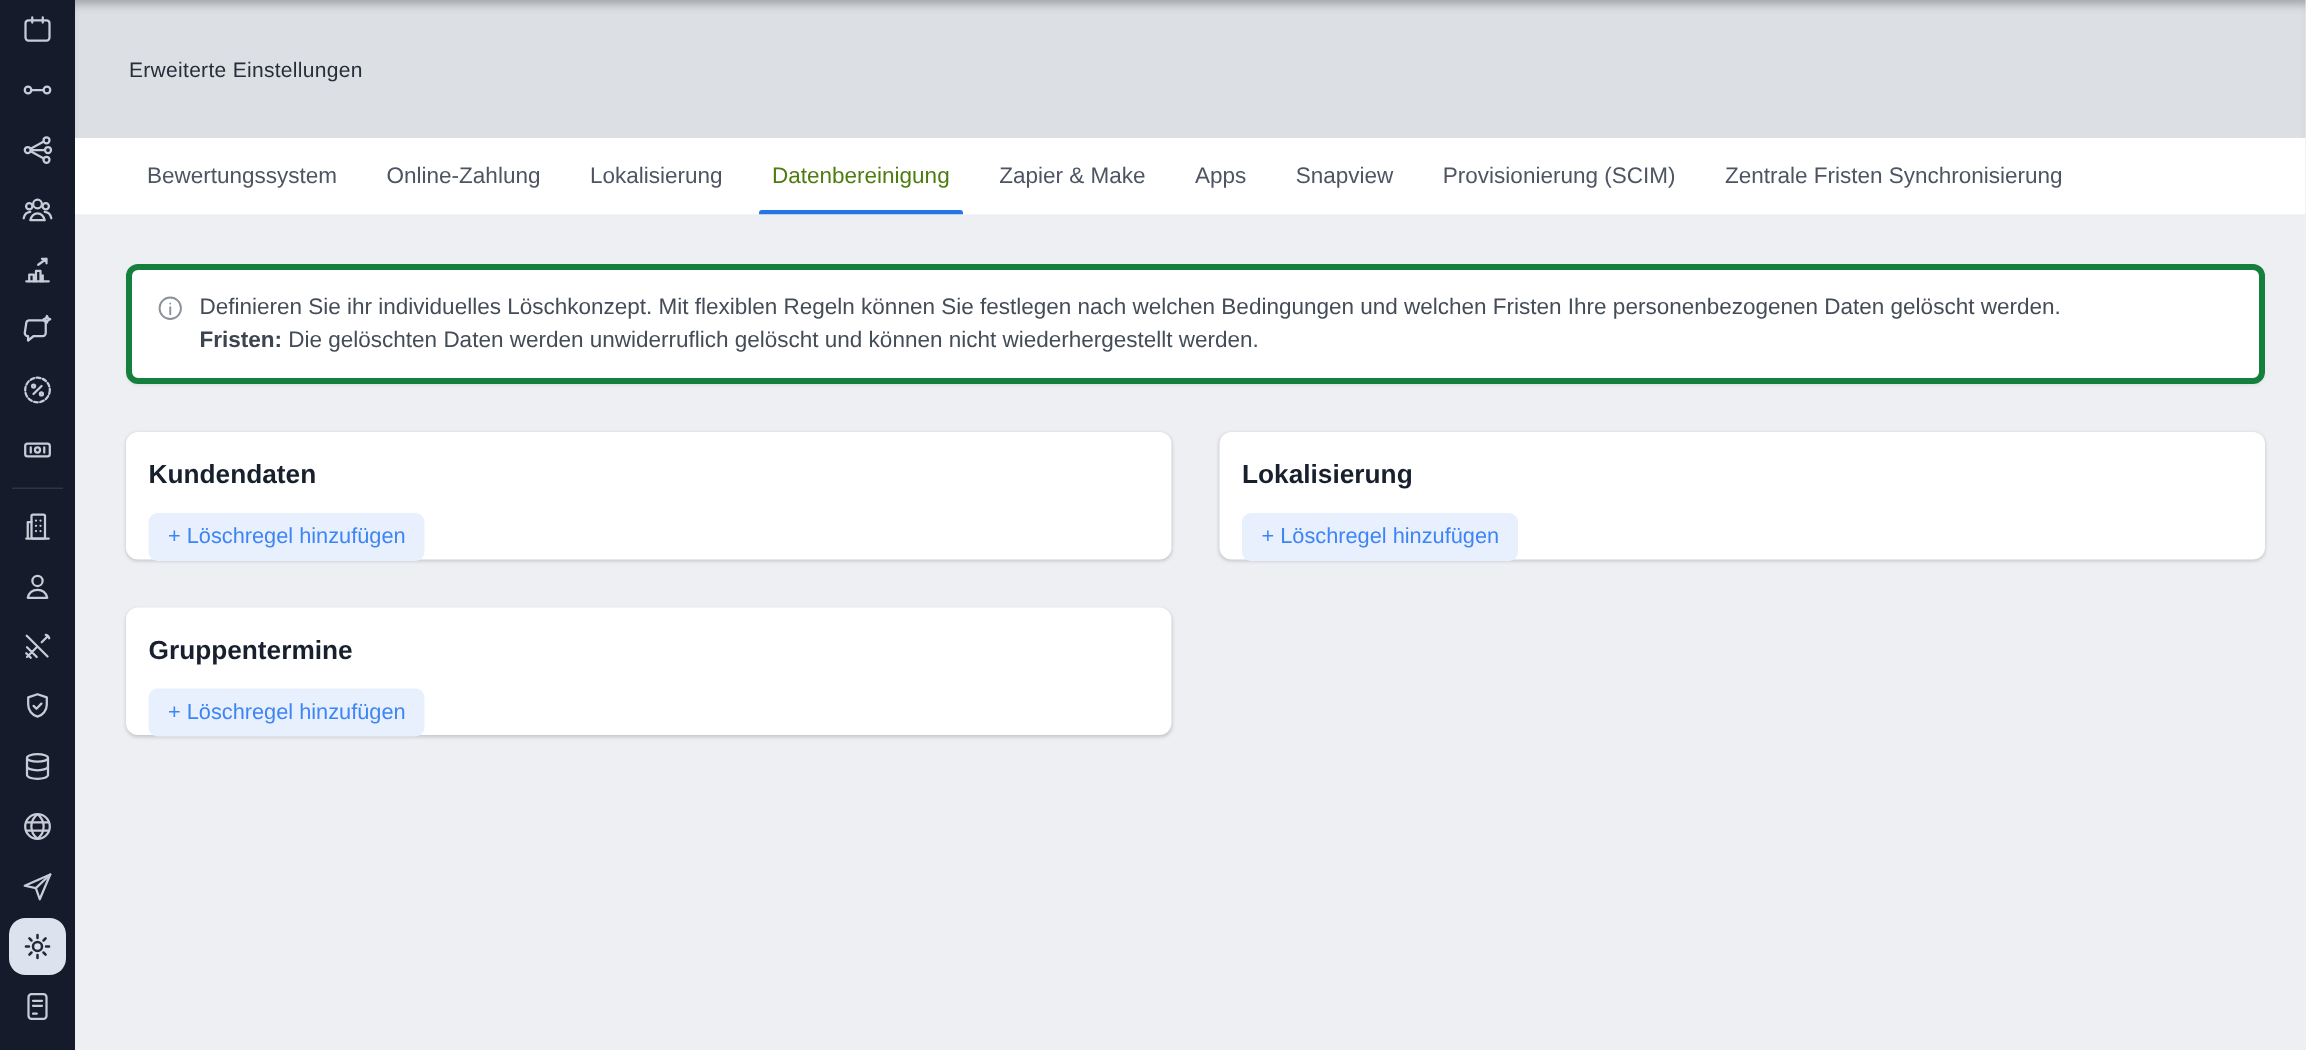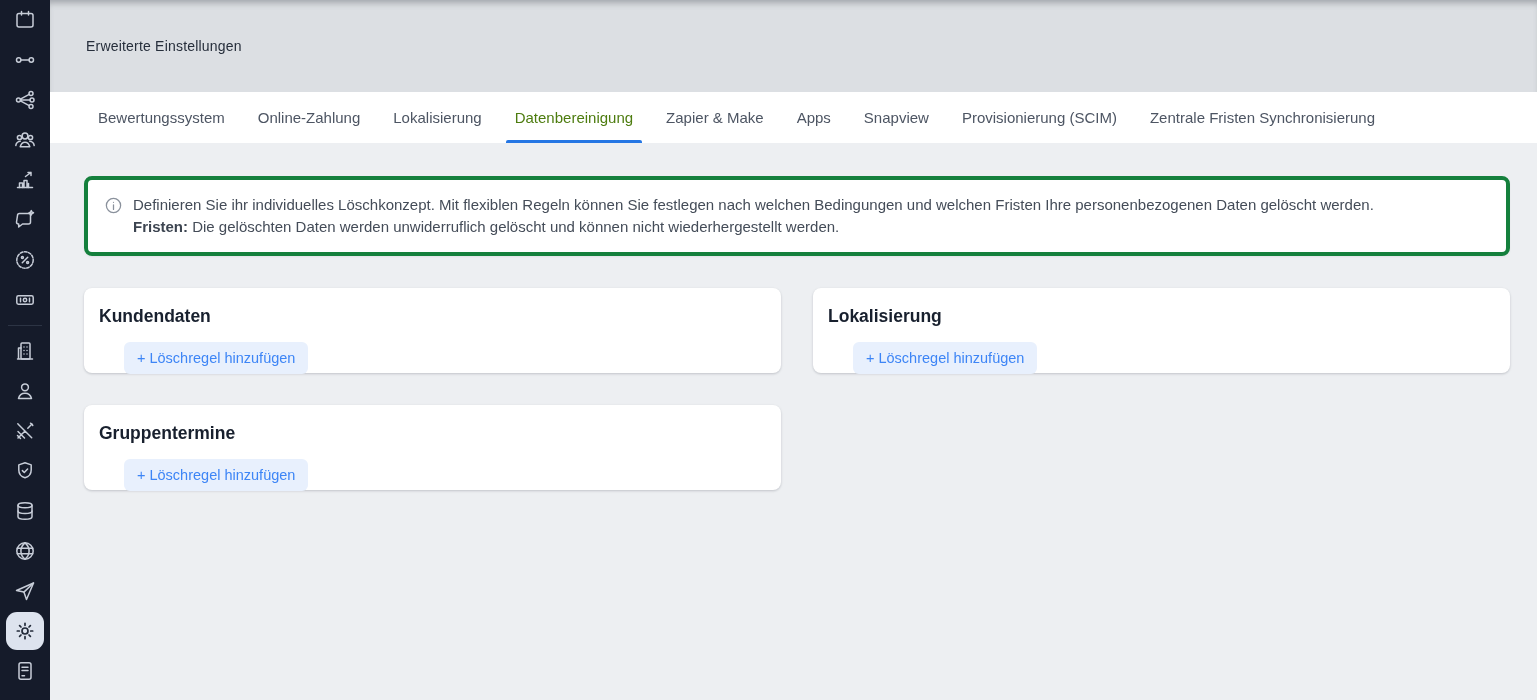--- a/index.html
+++ b/index.html
@@ -75,21 +75,21 @@
   .card {
     background: #ffffff; border-radius: 8px; height: 85px;
     box-shadow: 0 1px 3px rgba(23,30,45,0.13), 0 1px 2px rgba(23,30,45,0.08);
     padding: 18px 16px 16px 15px;
   }
   .card-title { font-size: 17.5px; font-weight: 700; color: #18202e; margin-bottom: 15px; }
   .add-rule-btn {
     display: inline-block; border: none; cursor: pointer;
     background: #e8f0fd; color: #3d85f6;
     font-family: "Liberation Sans", sans-serif;
-    font-size: 14.5px; padding: 8px 13px; border-radius: 6px; margin-left: 25px;
+    font-size: 14.5px; padding: 8px 13px; border-radius: 6px;
   }
 </style>
 </head>
 <body>
 
 <aside class="sidebar">
   <div class="nav-item">
       <span class="pill">
     <svg width="24" height="24" viewBox="0 0 24 24">
           <rect x="4" y="5.5" width="16" height="13.5" rx="2"></rect>

